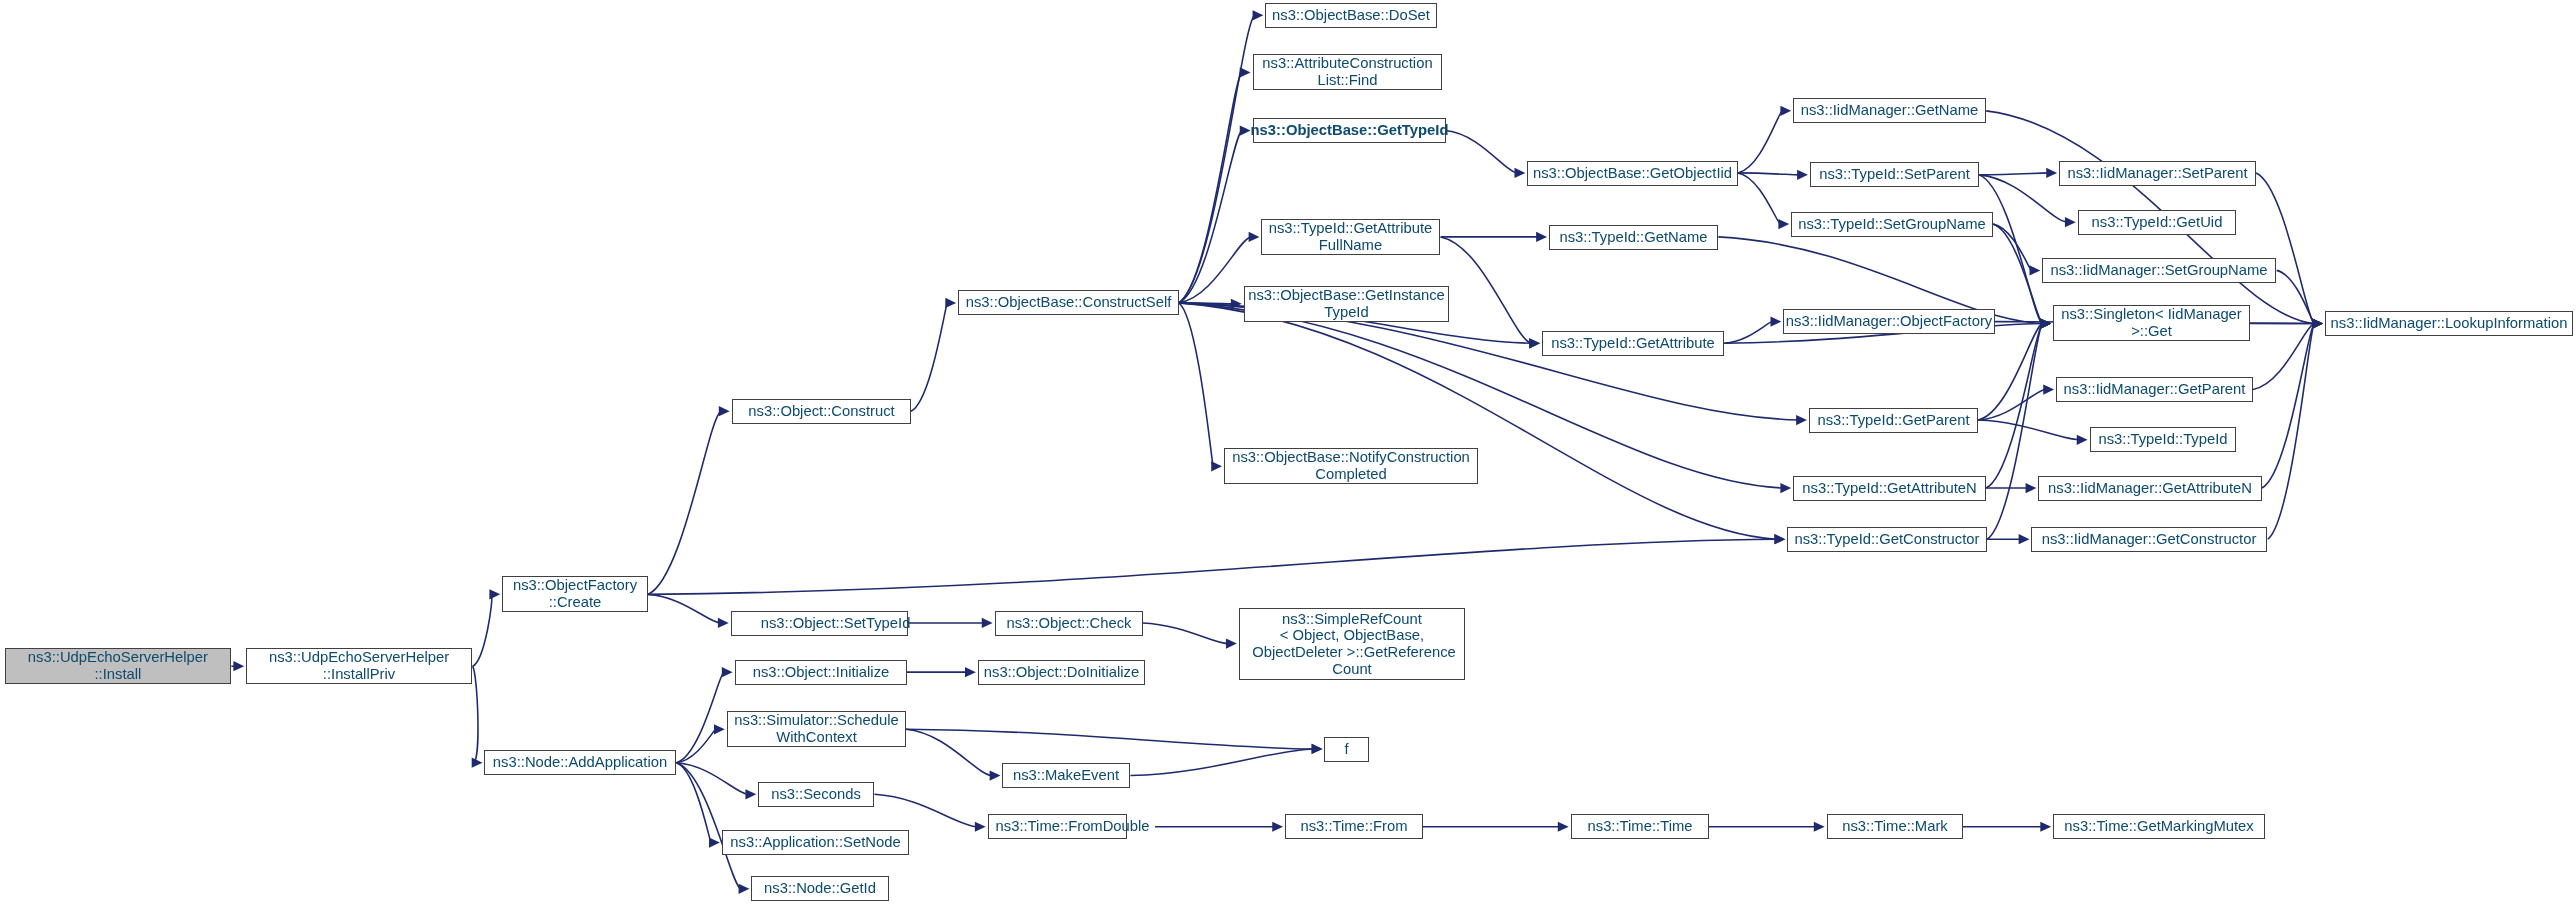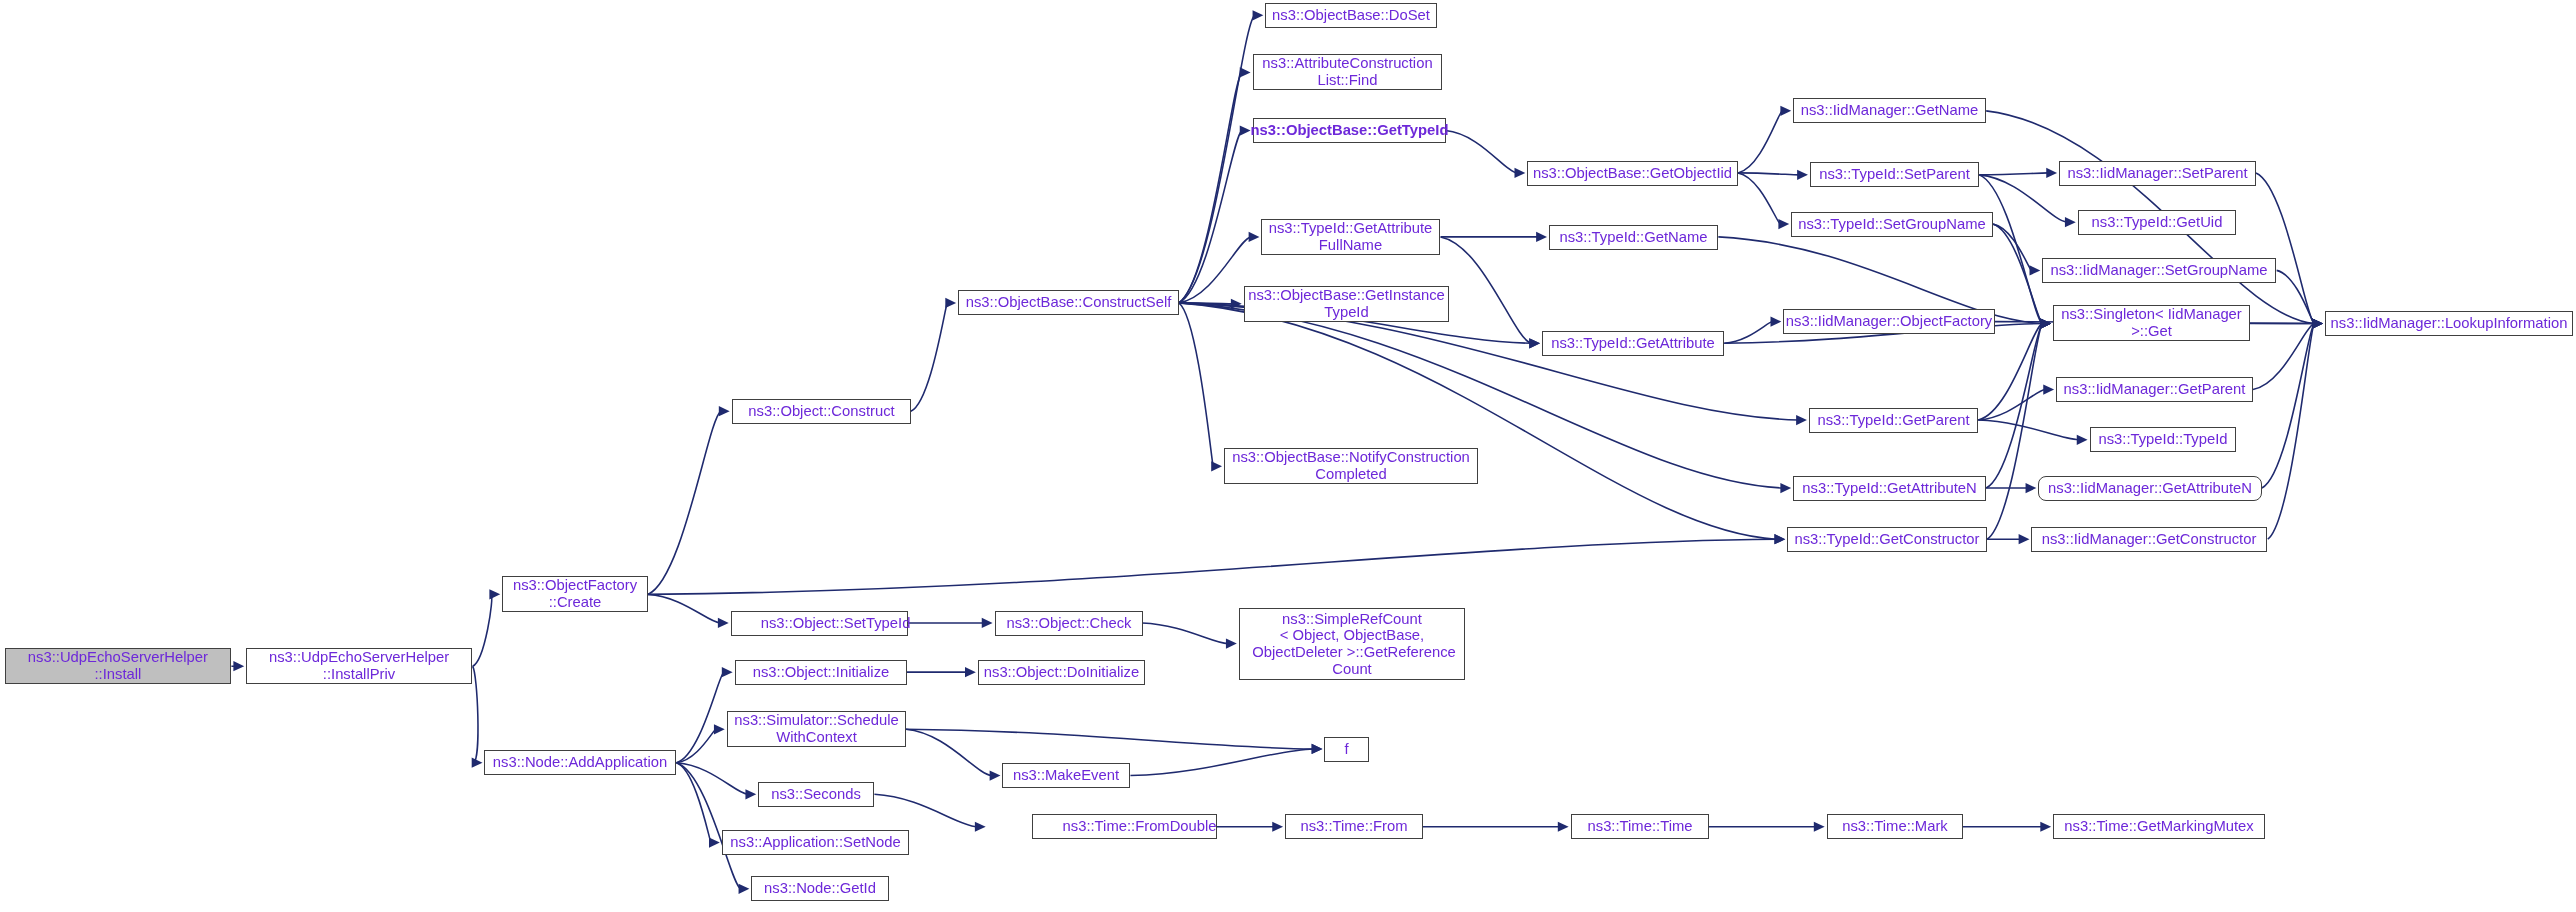--- a/index.html
+++ b/index.html
@@ -1,20 +1,20 @@
 <!DOCTYPE html>
 <html><head>
 <meta charset="utf-8">
 <title>Call Graph</title>
 <style>
   html,body{margin:0;padding:0;background:#ffffff;}
   #canvas{position:relative;width:2576px;height:913px;background:#ffffff;
           font-family:"Liberation Sans","DejaVu Sans",sans-serif;overflow:hidden;}
   .node{position:absolute;box-sizing:border-box;border:1px solid #404040;
-        background:#ffffff;color:#6d28d9;display:flex;align-items:center;
+        background:#ffffff;color:#0c4a6e;display:flex;align-items:center;
         justify-content:center;text-align:center;line-height:1.12;
         font-size:14.8px;white-space:pre;padding:1px 3.9px;}
   .node.root{background:#bfbfbf;border-color:#404040;}
   svg.edges{position:absolute;left:0;top:0;width:2576px;height:913px;
             pointer-events:none;overflow:visible;}
   svg.edges path{fill:none;stroke:#1f2a6e;stroke-width:1.6px;}
   svg.edges polygon{fill:#1f2a6e;stroke:none;}
 </style>
 </head>
 <body>
@@ -159,21 +159,21 @@
       <div class="node" style="left: 735px; top: 660px; width: 172px; height: 24.6px;">ns3::Object::Initialize</div>
       <div class="node" style="left: 727px; top: 711px; width: 179px; height: 36px;">ns3::Simulator::Schedule
 WithContext</div>
       <div class="node" style="left: 758px; top: 782px; width: 116px; height: 24.6px;">ns3::Seconds</div>
       <div class="node" style="left: 722px; top: 830px; width: 187px; height: 24.6px;">ns3::Application::SetNode</div>
       <div class="node" style="left: 751px; top: 876px; width: 138px; height: 24.6px;">ns3::Node::GetId</div>
       <div class="node" style="left: 958px; top: 290px; width: 221px; height: 24.6px;">ns3::ObjectBase::ConstructSelf</div>
       <div class="node" style="left: 995px; top: 611px; width: 148px; height: 24.6px;">ns3::Object::Check</div>
       <div class="node" style="left: 978px; top: 660px; width: 167px; height: 24.6px;">ns3::Object::DoInitialize</div>
       <div class="node" style="left: 1002px; top: 763px; width: 128px; height: 24.6px;">ns3::MakeEvent</div>
-      <div class="node" style="left: 1032px; top: 814px; width: 185px; height: 24.6px; padding-left: 34px;">ns3::Time::FromDouble</div>
+      <div class="node" style="left: 988px; top: 814px; width: 139px; height: 24.6px; padding-left: 34px;">ns3::Time::FromDouble</div>
       <div class="node" style="left: 1265px; top: 3px; width: 172px; height: 24.6px;">ns3::ObjectBase::DoSet</div>
       <div class="node" style="left: 1253px; top: 54px; width: 189px; height: 36px;">ns3::AttributeConstruction
 List::Find</div>
       <div class="node" style="left: 1253px; top: 118px; width: 193px; height: 24.6px; font-weight: bold;">ns3::ObjectBase::GetTypeId</div>
       <div class="node" style="left: 1261px; top: 219px; width: 179px; height: 36px;">ns3::TypeId::GetAttribute
 FullName</div>
       <div class="node" style="left: 1244px; top: 286px; width: 205px; height: 36px;">ns3::ObjectBase::GetInstance
 TypeId</div>
       <div class="node" style="left: 1224px; top: 448px; width: 254px; height: 36px;">ns3::ObjectBase::NotifyConstruction
 Completed</div>
@@ -187,21 +187,21 @@
       <div class="node" style="left: 1810px; top: 162px; width: 169px; height: 24.6px;">ns3::TypeId::SetParent</div>
       <div class="node" style="left: 1791px; top: 212px; width: 202px; height: 24.6px;">ns3::TypeId::SetGroupName</div>
       <div class="node" style="left: 1783px; top: 309px; width: 212px; height: 24.6px;">ns3::IidManager::ObjectFactory</div>
       <div class="node" style="left: 2059px; top: 161px; width: 197px; height: 24.6px;">ns3::IidManager::SetParent</div>
       <div class="node" style="left: 2078px; top: 210px; width: 158px; height: 24.6px;">ns3::TypeId::GetUid</div>
       <div class="node" style="left: 2042px; top: 258px; width: 234px; height: 24.6px;">ns3::IidManager::SetGroupName</div>
       <div class="node" style="left: 2053px; top: 305px; width: 197px; height: 36px;">ns3::Singleton&lt; IidManager
 &gt;::Get</div>
       <div class="node" style="left: 2056px; top: 377px; width: 197px; height: 24.6px;">ns3::IidManager::GetParent</div>
       <div class="node" style="left: 2090px; top: 427px; width: 146px; height: 24.6px;">ns3::TypeId::TypeId</div>
-      <div class="node" style="left: 2038px; top: 476px; width: 224px; height: 24.6px; border-radius: 8px;">ns3::IidManager::GetAttributeN</div>
+      <div class="node" style="left: 2038px; top: 476px; width: 224px; height: 24.6px;">ns3::IidManager::GetAttributeN</div>
       <div class="node" style="left: 2031px; top: 527px; width: 236px; height: 24.6px;">ns3::IidManager::GetConstructor</div>
       <div class="node" style="left: 2325px; top: 311px; width: 248px; height: 24.6px;">ns3::IidManager::LookupInformation</div>
       <div class="node" style="left: 1239px; top: 608px; width: 226px; height: 72px;">ns3::SimpleRefCount
 &lt; Object, ObjectBase,
  ObjectDeleter &gt;::GetReference
 Count</div>
       <div class="node" style="left: 1324px; top: 737px; width: 45px; height: 24.6px;">f</div>
       <div class="node" style="left: 1285px; top: 814px; width: 138px; height: 24.6px;">ns3::Time::From</div>
       <div class="node" style="left: 1571px; top: 814px; width: 138px; height: 24.6px;">ns3::Time::Time</div>
       <div class="node" style="left: 1827px; top: 814px; width: 136px; height: 24.6px;">ns3::Time::Mark</div>

